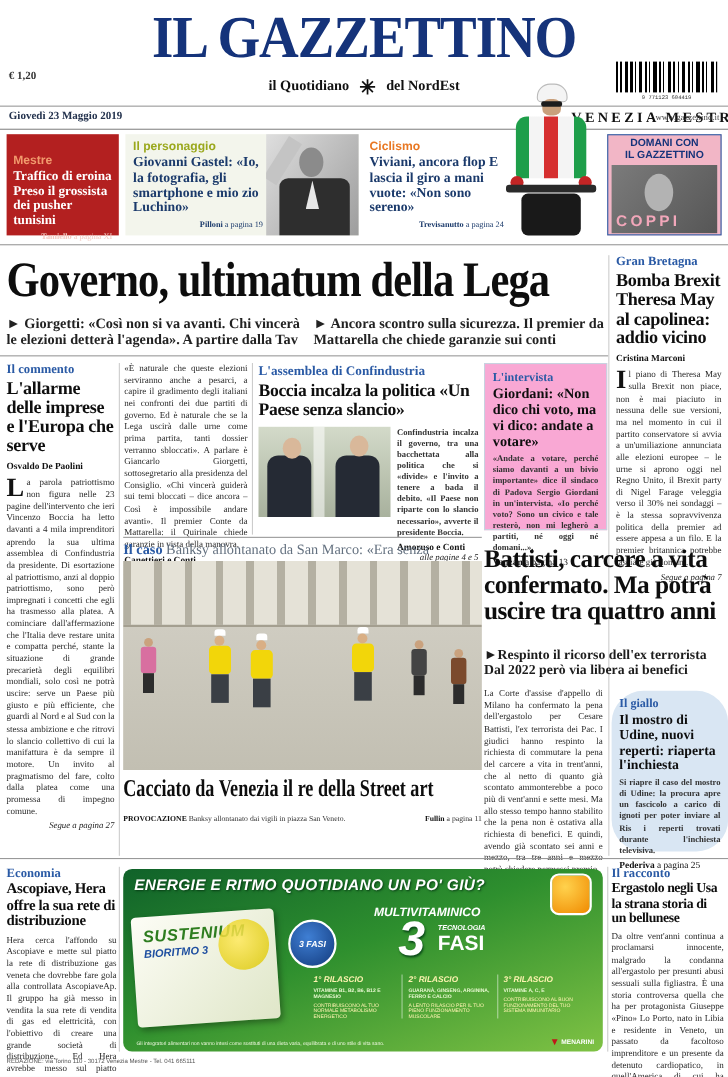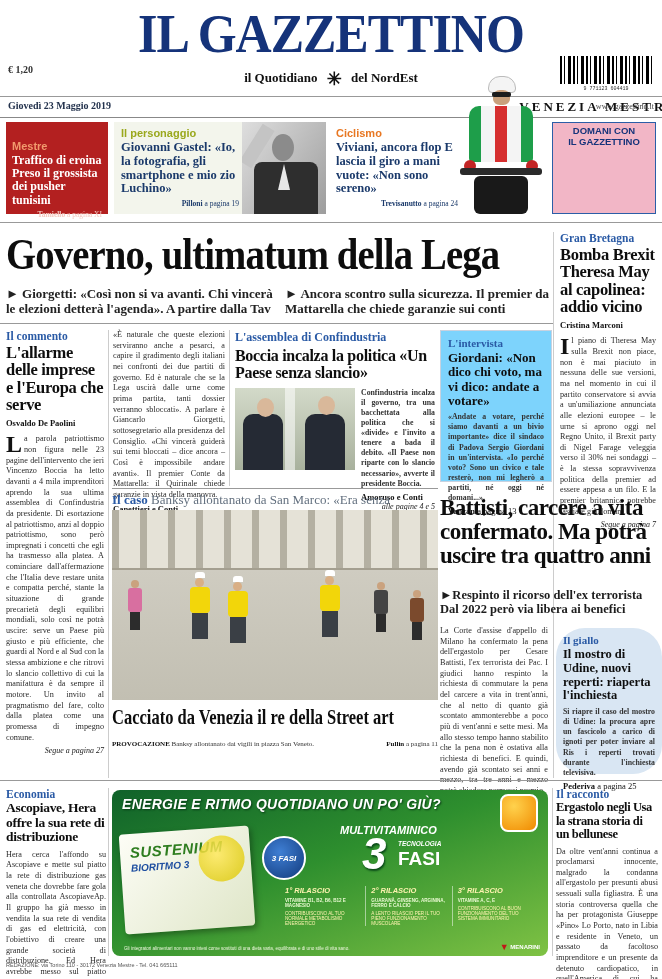--- a/index.html
+++ b/index.html
@@ -75,21 +75,21 @@
   .assemblea-head{font-size:16px;font-weight:bold;line-height:1.08;letter-spacing:-0.3px;color:#0e0e0e;}
   .photo-conf{position:absolute;left:0;top:0;width:120px;height:82px;background:linear-gradient(#d3dac9,#a8b19d);overflow:hidden;}
   .photo-conf .win{position:absolute;left:50px;top:0;width:10px;height:82px;background:rgba(255,255,255,.55);}
   .photo-conf .m1,.photo-conf .m2{position:absolute;bottom:0;width:40px;height:56px;background:#252a34;border-radius:10px 10px 0 0;}
   .photo-conf .m1{left:8px;} .photo-conf .m2{right:10px;}
   .photo-conf .h1,.photo-conf .h2{position:absolute;width:17px;height:19px;border-radius:50%;background:#d9b89a;}
   .photo-conf .h1{left:22px;top:10px;} .photo-conf .h2{right:20px;top:8px;}
   .blurb{font-size:7.8px;line-height:1.3;text-align:justify;font-weight:bold;color:#333;}
   
   .box{box-sizing:border-box;padding:6px 7px;}
-  .box-intervista{top:330px;left:440px;width:112px;height:152px;background:#7dd3fc;border:1px solid #c8d2e0;}
+  .box-intervista{top:330px;left:440px;width:112px;height:152px;background:#f9a8d4;border:1px solid #c8d2e0;}
   .box-intervista .bh{font-size:13px;font-weight:bold;line-height:1.1;color:#0e0e0e;}
   .box-small-body{font-size:7.8px;font-weight:bold;line-height:1.3;text-align:justify;color:#333;margin-top:4px;}
   .box-giallo{top:628px;left:556px;width:106px;height:146px;background:#d9e6f3;border-radius:29px;}
   .box-giallo .bh{font-size:12.5px;font-weight:bold;line-height:1.1;color:#0e0e0e;}
   
   .caso-strip{top:492px;left:112px;width:326px;font-size:13px;}
   .caso-strip .k{color:#2a5aa5;font-weight:bold;}
   .caso-strip .s{color:#63707f;}
   .photo-venice{top:510px;left:112px;width:326px;height:190px;background:#d9d6cc;overflow:hidden;}
   .photo-venice .arcade{position:absolute;top:0;left:0;width:100%;height:58px;
@@ -202,20 +202,24 @@
     <div class="jersey"></div>
       <div class="glove-l"></div>
       <div class="glove-r"></div>
     <div class="bars"></div>
       <div class="bike"></div>
   </div>
 
   <div class="abs t-domani">
     <div class="hdr">DOMANI CON</div>
     <div class="hdr">IL GAZZETTINO</div>
+    <div class="photo-coppi">
+      <div class="face"></div>
+      <div class="overlay">COPPI</div>
+    </div>
   </div>
 
   <div class="abs rule" style="top:222px;left:0;width:662px;height:1px;"></div>
 
   <div class="abs lead-headline">Governo, ultimatum della Lega</div>
   <div class="abs lead-subs">
     <div>► Giorgetti: «Così non si va avanti. Chi vincerà le elezioni detterà l'agenda». A partire dalla Tav</div>
     <div>► Ancora scontro sulla sicurezza. Il premier da Mattarella che chiede garanzie sui conti</div>
   </div>
   <div class="abs rule" style="top:323px;left:0;width:553px;height:1px;"></div>

